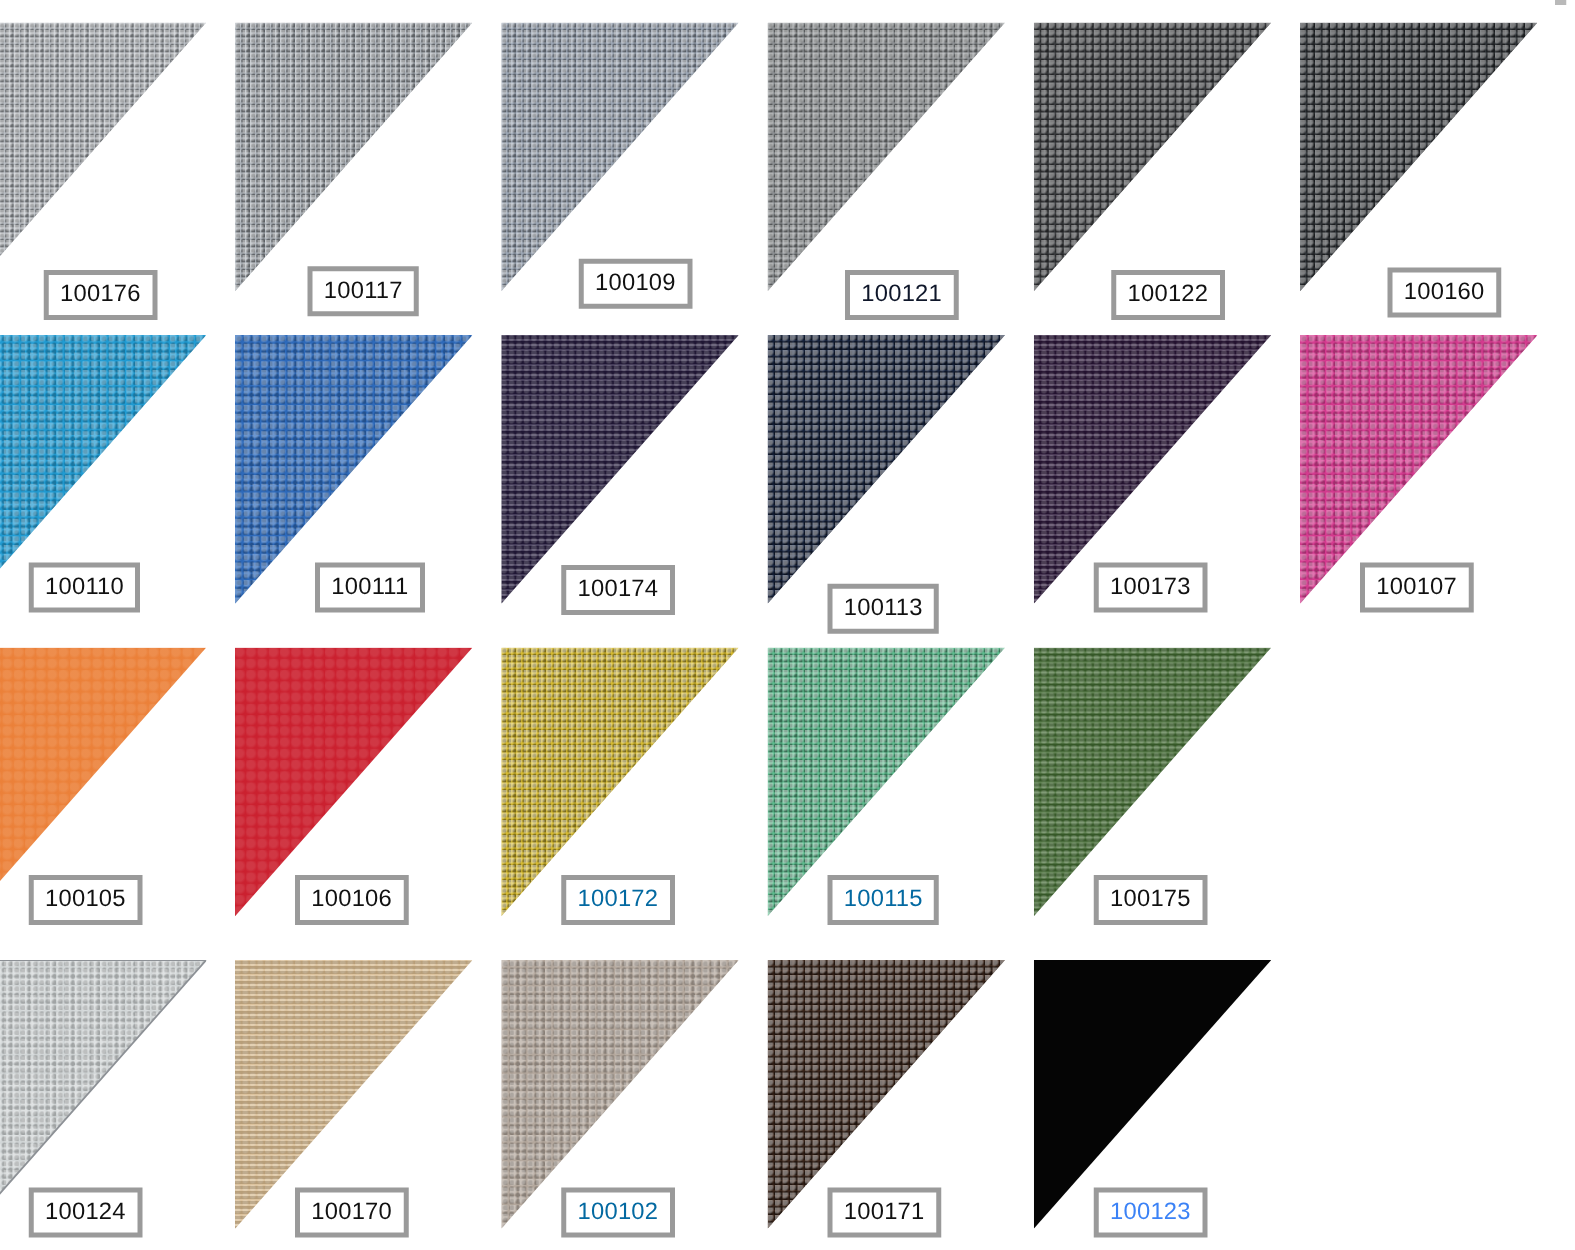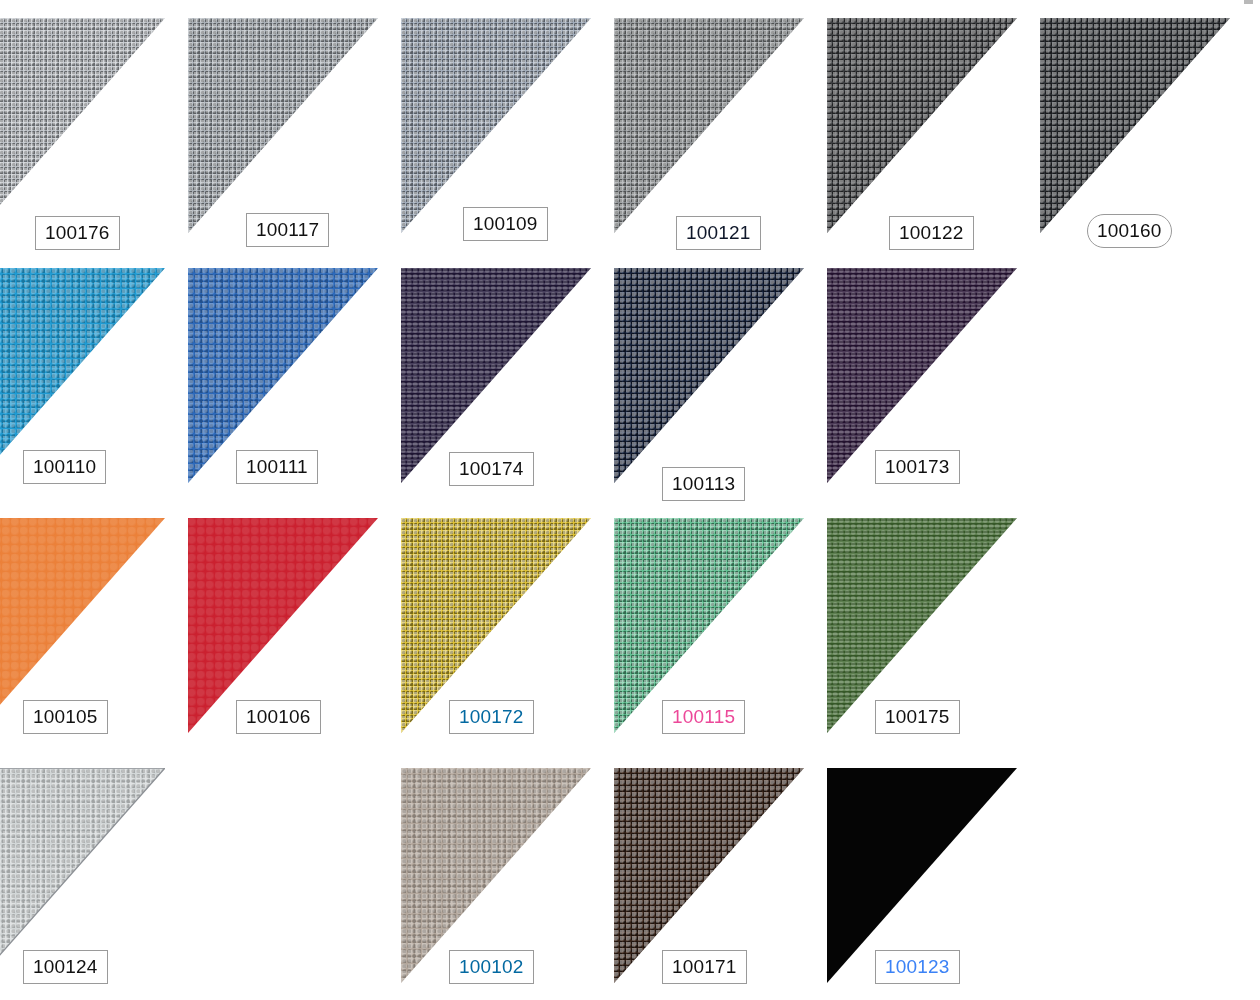--- a/index.html
+++ b/index.html
@@ -83,21 +83,21 @@
     width: 190px;
     height: 215px;
     pointer-events: none;
   }
   .chip-outline svg { display: block; width: 100%; height: 100%; }
 
   
   .chip-label {
     position: absolute;
     background: #ffffff;
-    border: 1px solid #0369a1;
+    border: 4px solid #0369a1;
     color: #111111;
     font-size: 19px;
     line-height: 1;
     padding: 6px 9px 7px 9px;
     white-space: nowrap;
     letter-spacing: 0.2px;
   }
 
   
   #corner-mark {
@@ -128,71 +128,79 @@
     <div class="swatch-cell" style="left: 614px; top: -2px;">
       <div class="chip tex-coarse" style="background-color: rgb(154, 158, 161);"></div>
       <div class="chip-label" style="left: 62px; top: 218px; border-color: rgb(154, 154, 154); color: #0f172a;">100121</div>
     </div>
     <div class="swatch-cell" style="left: 827px; top: -2px;">
       <div class="chip tex-coarse" style="background-color: rgb(63, 65, 68);"></div>
       <div class="chip-label" style="left: 62px; top: 218px; border-color: rgb(154, 154, 154); color: rgb(17, 17, 17);">100122</div>
     </div>
     <div class="swatch-cell" style="left: 1040px; top: -2px;">
       <div class="chip tex-coarse" style="background-color: rgb(49, 53, 57);"></div>
-      <div class="chip-label" style="left: 47px; top: 216px; border-color: rgb(154, 154, 154); color: rgb(17, 17, 17); border-radius: 17px;">100160</div>
+      <div class="chip-label" style="left: 70px; top: 216px; border-color: rgb(154, 154, 154); color: rgb(17, 17, 17);">100160</div>
     </div>
     <div class="swatch-cell" style="left: -25px; top: 248px;">
       <div class="chip tex-fine" style="background-color: rgb(34, 163, 221);"></div>
       <div class="chip-label" style="left: 48px; top: 202px; border-color: rgb(154, 154, 154); color: rgb(17, 17, 17);">100110</div>
     </div>
     <div class="swatch-cell" style="left: 188px; top: 248px;">
       <div class="chip tex-fine" style="background-color: rgb(47, 111, 196);"></div>
-      <div class="chip-label" style="left: 48px; top: 202px; border-color: rgb(154, 154, 154); color: rgb(17, 17, 17);">100111</div>
+      <div class="chip-label" style="left: 64px; top: 202px; border-color: rgb(154, 154, 154); color: rgb(17, 17, 17);">100111</div>
     </div>
     <div class="swatch-cell" style="left: 401px; top: 248px;">
       <div class="chip tex-ribbed" style="background-color: rgb(36, 26, 61);"></div>
       <div class="chip-label" style="left: 48px; top: 204px; border-color: rgb(154, 154, 154); color: rgb(17, 17, 17);">100174</div>
     </div>
     <div class="swatch-cell" style="left: 614px; top: 248px;">
       <div class="chip tex-coarse" style="background-color: rgb(22, 35, 63);"></div>
       <div class="chip-label" style="left: 48px; top: 219px; border-color: rgb(154, 154, 154); color: rgb(17, 17, 17);">100113</div>
     </div>
     <div class="swatch-cell" style="left: 827px; top: 248px;">
       <div class="chip tex-ribbed" style="background-color: rgb(42, 21, 56);"></div>
       <div class="chip-label" style="left: 48px; top: 202px; border-color: rgb(154, 154, 154); color: rgb(17, 17, 17);">100173</div>
     </div>
+    <div class="swatch-cell" style="left: 1040px; top: 248px;">
+      <div class="chip tex-fine" style="background-color: rgb(223, 61, 150);"></div>
+      <div class="chip-label" style="left: 48px; top: 202px; border-color: rgb(154, 154, 154); color: rgb(17, 17, 17);">100107</div>
+    </div>
     <div class="swatch-cell" style="left: -25px; top: 498px;">
       <div class="chip tex-flat" style="background-color: rgb(240, 131, 58);"></div>
       <div class="chip-label" style="left: 48px; top: 202px; border-color: rgb(154, 154, 154); color: rgb(17, 17, 17);">100105</div>
     </div>
     <div class="swatch-cell" style="left: 188px; top: 498px;">
       <div class="chip tex-flat" style="background-color: rgb(207, 33, 48);"></div>
       <div class="chip-label" style="left: 48px; top: 202px; border-color: rgb(154, 154, 154); color: rgb(17, 17, 17);">100106</div>
     </div>
     <div class="swatch-cell" style="left: 401px; top: 498px;">
       <div class="chip tex-coarse" style="background-color: rgb(236, 205, 51);"></div>
       <div class="chip-label" style="left: 48px; top: 202px; border-color: rgb(154, 154, 154); color: #0369a1;">100172</div>
     </div>
     <div class="swatch-cell" style="left: 614px; top: 498px;">
       <div class="chip tex-coarse" style="background-color: rgb(100, 206, 155);"></div>
-      <div class="chip-label" style="left: 48px; top: 202px; border-color: rgb(154, 154, 154); color: #ec4899;">100115</div>
+      <div class="chip-label" style="left: 48px; top: 202px; border-color: rgb(154, 154, 154); color: #0369a1;">100115</div>
     </div>
     <div class="swatch-cell" style="left: 827px; top: 498px;">
       <div class="chip tex-ribbed" style="background-color: rgb(65, 107, 48);"></div>
       <div class="chip-label" style="left: 48px; top: 202px; border-color: rgb(154, 154, 154); color: rgb(17, 17, 17);">100175</div>
     </div>
     <div class="swatch-cell" style="left: -25px; top: 748px;">
       <div class="chip tex-fine" style="background-color: rgb(221, 226, 227);"></div>
       <div class="chip-outline">
         <svg viewBox="0 0 190 215" preserveAspectRatio="none">
           <polygon points="0,0 190,0 0,215" fill="none" stroke="#8d9196" stroke-width="1.4"></polygon>
         </svg>
       </div>
       <div class="chip-label" style="left: 48px; top: 202px; border-color: rgb(154, 154, 154); color: rgb(17, 17, 17);">100124</div>
     </div>
+    <div class="swatch-cell" style="left: 188px; top: 748px;">
+      <div class="chip tex-ribbed" style="background-color: rgb(222, 191, 146);"></div>
+      <div class="chip-label" style="left: 48px; top: 202px; border-color: rgb(154, 154, 154); color: rgb(17, 17, 17);">100170</div>
+    </div>
     <div class="swatch-cell" style="left: 401px; top: 748px;">
       <div class="chip tex-fine" style="background-color: rgb(189, 176, 164);"></div>
       <div class="chip-label" style="left: 48px; top: 202px; border-color: rgb(154, 154, 154); color: #0369a1;">100102</div>
     </div>
     <div class="swatch-cell" style="left: 614px; top: 748px; padding-left: 44px;">
       <div class="chip tex-coarse" style="background-color: rgb(59, 37, 25);"></div>
       <div class="chip-label" style="left: 48px; top: 202px; border-color: rgb(154, 154, 154); color: rgb(17, 17, 17);">100171</div>
     </div>
     <div class="swatch-cell" style="left: 827px; top: 748px;">
       <div class="chip tex-none" style="background-color: rgb(5, 5, 5);"></div>

